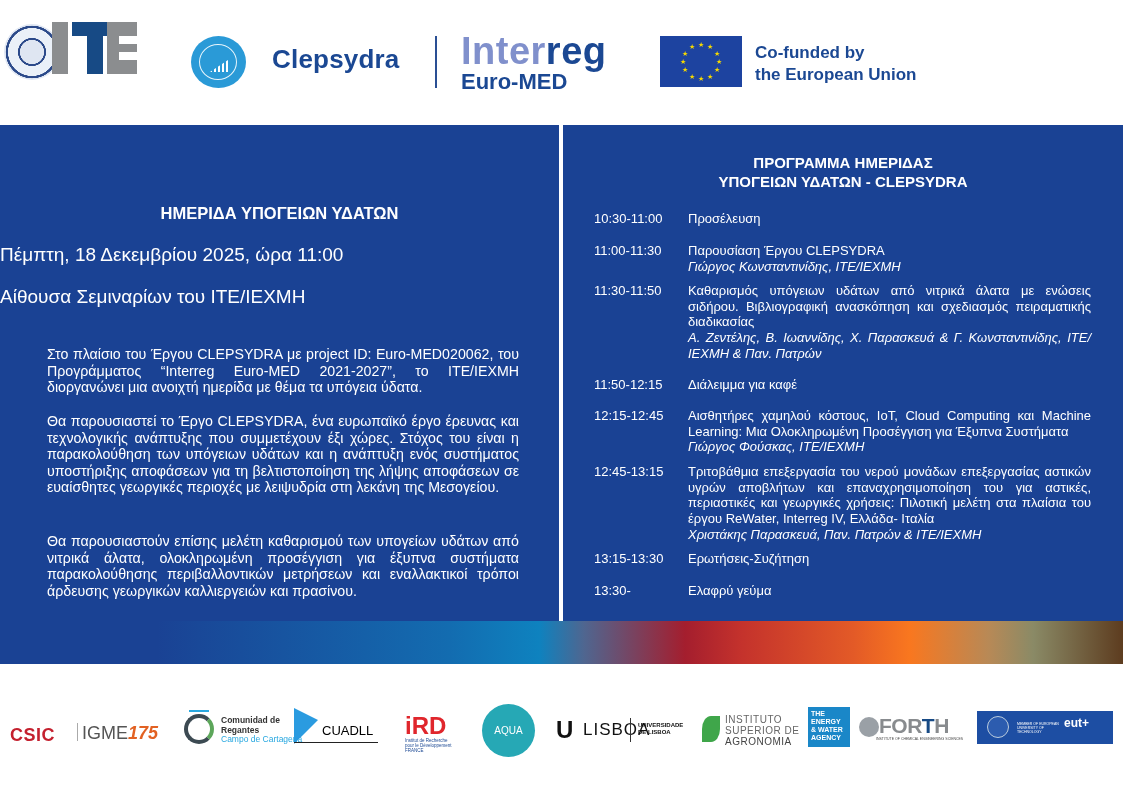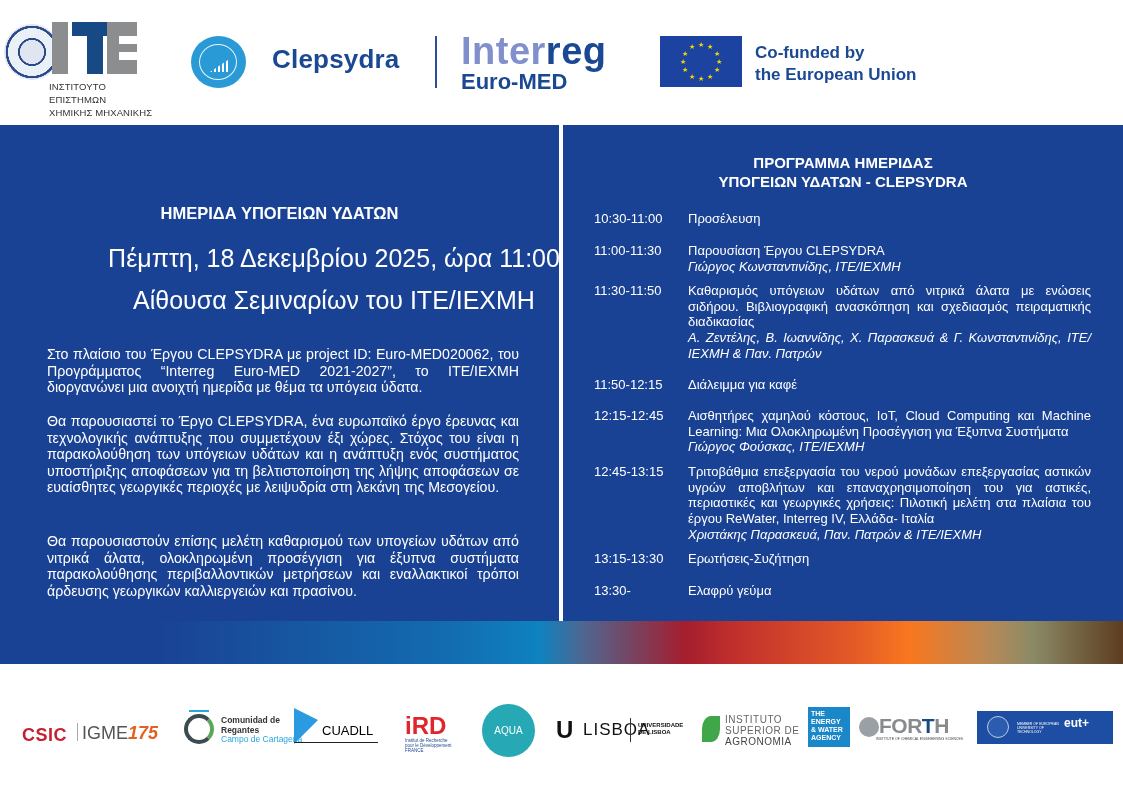--- a/index.html
+++ b/index.html
@@ -35,38 +35,38 @@
   .eu-star { position: absolute; color: #f5d800; font-size: 7px; line-height: 7px; }
   .eu-text { position: absolute; left: 755px; top: 42px; font-size: 17px; font-weight: bold; color: #1b4893; line-height: 22px; }
 
   
   .panel { position: absolute; top: 125px; height: 496px; background: #1a4294; color: #fff; }
   .panel-left { left: 0; width: 559px; }
   .panel-right { left: 563px; width: 560px; }
   .panel-gap { position: absolute; left: 559px; top: 125px; width: 4px; height: 496px; background: #fff; }
 
   .event-title { position: absolute; left: 0; width: 559px; text-align: center; font-weight: bold; font-size: 16.5px; margin-top: 34px; }
-  .event-line { position: absolute; left: 0; width: 668px; text-align: center; font-size: 25px; }
+  .event-line { position: absolute; left: 0; width: 668px; font-size: 19px; }
 
   .desc { position: absolute; left: 47px; width: 472px; font-size: 14.2px; line-height: 16.5px; text-align: justify; }
 
   .prog-title { position: absolute; left: 0; width: 560px; text-align: center; font-weight: bold; font-size: 15px; line-height: 19px; }
   .sched-row { position: absolute; left: 31px; width: 497px; font-size: 13px; line-height: 15.7px; }
   .sched-time { position: absolute; left: 0; top: 0; width: 90px; }
   .sched-body { position: absolute; left: 94px; top: 0; width: 403px; text-align: justify; }
   .sched-speaker { font-style: italic; display: block; }
 
   
   .band { position: absolute; left: 0; top: 621px; width: 1123px; height: 43px;
           background: linear-gradient(90deg, #1a4294 0%, #1a4294 14%, #136cb0 40%, #0e82bf 48%, #4f6690 52%, #a41e2e 61%, #c4322c 66%, #e35a27 76%, #f9771f 81%, #b88956 88%, #8a8a66 92%, #5d3c1f 100%); }
 
   
   .partners { position: absolute; left: 0; top: 690px; width: 1123px; height: 80px; }
   .logo { position: absolute; }
-  .csic { left: 10px; top: 35px; font-size: 18px; font-weight: bold; color: #c4202e; letter-spacing: 0.5px; margin-left: 12px; }
+  .csic { left: 10px; top: 35px; font-size: 18px; font-weight: bold; color: #c4202e; letter-spacing: 0.5px; }
   .csic-sep { left: 77px; top: 33px; width: 1px; height: 18px; background: #aaa; }
   .igme { left: 82px; top: 33px; font-size: 18px; color: #555; }
   .igme .n175 { color: #e26122; font-weight: bold; font-style: italic; }
   .cr-circle { left: 184px; top: 24px; width: 30px; height: 30px; border-radius: 50%; border: 4px solid #3c4a52; border-right-color: #5ca65a; }
   .cr-waves { left: 189px; top: 20px; width: 20px; height: 3px; border-top: 2px solid #29a8e0; }
   .cr-text { left: 221px; top: 26px; font-size: 8.5px; line-height: 9.5px; color: #333; font-weight: bold; }
   .cr-text .sub { color: #29a8e0; font-weight: normal; }
   .cuadll-mark { left: 294px; top: 18px; width: 0; height: 0; border-left: 24px solid #2a9be0; border-top: 12px solid transparent; border-bottom: 24px solid transparent; }
   .cuadll { left: 322px; top: 33px; font-size: 13px; color: #000000; }
   .cuadll-line { left: 294px; top: 52px; width: 84px; height: 1px; background: #222; }
@@ -93,24 +93,20 @@
 </head>
 <body>
 
 <div class="header">
   <div class="ite-logo">
     <div class="ite-seal"></div>
     <div class="ite-I"></div>
     <div class="ite-T-bar"></div>
     <div class="ite-T-stem"></div>
     <div class="ite-E"></div>
-    <div class="ite-text">
-      <div>ΙΝΣΤΙΤΟΥΤΟ ΕΠΙΣΤΗΜΩΝ</div>
-      <div>ΧΗΜΙΚΗΣ ΜΗΧΑΝΙΚΗΣ</div>
-    </div>
   </div>
 
   <div class="clep-icon">
       <div class="clep-bars"></div>
     </div>
   <div class="clep-name">Clepsydra</div>
   <div class="clep-divider"></div>
 
   <div class="interreg">
     <div class="interreg-title"><span>Inter</span><span class="dark">reg</span></div>

